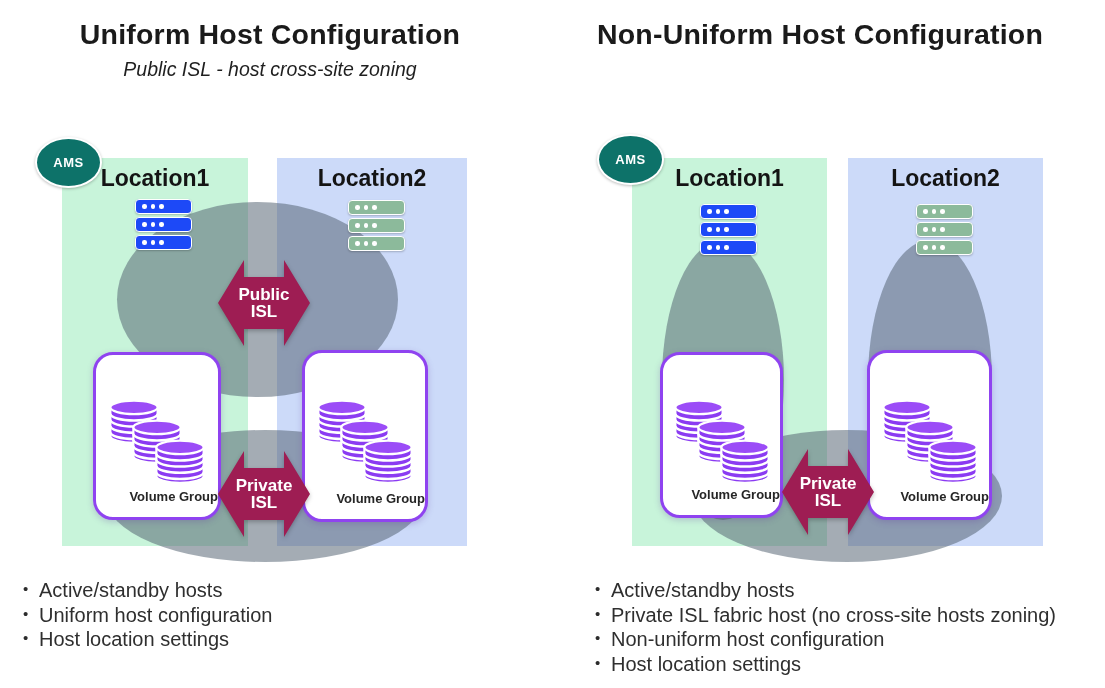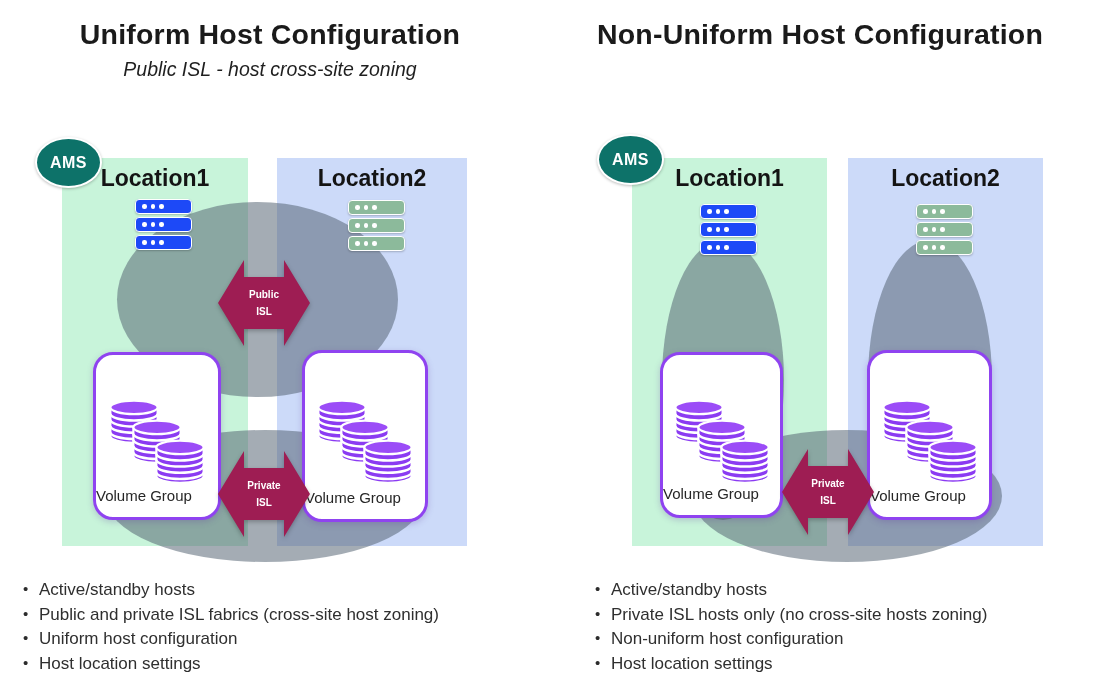--- a/index.html
+++ b/index.html
@@ -15,46 +15,46 @@
   .rect.blue{background:var(--location2-bg);}
 
   
   .ellipse{position:absolute;border-radius:50%;background:var(--zone-gray);z-index:2;}
 
   
   .loc-label{position:absolute;top:165px;text-align:center;font-size:23px;font-weight:600;color:#141414;z-index:3;}
 
   
   .ams{position:absolute;width:63px;height:47px;border-radius:50%;background:var(--ams-teal);
-       border:2px solid #fff;color:#fff;font-weight:700;font-size:16px;letter-spacing:.5px;
+       border:2px solid #fff;color:#fff;font-weight:700;font-size:13px;letter-spacing:.5px;
        display:flex;align-items:center;justify-content:center;z-index:6;box-shadow:0 1px 3px rgba(0,0,0,.25);}
 
   
   .server-group{position:absolute;z-index:4;}
   .server{width:57px;height:15px;margin-bottom:3px;border:1.6px solid #fff;border-radius:4px;
           box-sizing:border-box;display:flex;align-items:center;gap:4px;padding-left:6px;
           box-shadow:0 1px 2px rgba(0,0,0,.22);}
   .server i{display:block;width:4.5px;height:4.5px;border-radius:50%;background:#fff;}
   .server.blue{background:var(--server-blue);}
   .server.green{background:var(--server-green);}
 
   
   .vg-box{position:absolute;background:#fff;border:3px solid var(--vg-border);border-radius:20px;
           box-sizing:border-box;z-index:4;box-shadow:0 2px 6px rgba(90,50,150,.25);}
-  .vg-label{position:absolute;left:0;right:0;bottom:13px;text-align:left;font-size:15px;font-weight:400;color:#262626;}
+  .vg-label{position:absolute;left:0;right:0;bottom:13px;text-align:right;font-size:13px;font-weight:700;color:#262626;}
   .stack{position:absolute;width:54px;height:50px;overflow:visible;}
 
   
   .arrow-wrap{position:absolute;width:92px;height:86px;z-index:5;}
   .arrow-wrap svg{position:absolute;left:0;top:0;filter:drop-shadow(0 2px 2px rgba(0,0,0,.25));}
   .arrow-label{position:absolute;left:0;top:0;right:0;bottom:0;display:flex;flex-direction:column;
-               align-items:center;justify-content:center;color:#fff;font-weight:700;font-size:10px;line-height:17px;}
-
-  
-  .bullets{position:absolute;top:578px;margin:0;padding:0;list-style:none;font-size:17px;line-height:24.6px;color:var(--body-text);z-index:2;}
+               align-items:center;justify-content:center;color:#fff;font-weight:700;font-size:17px;line-height:17px;}
+
+  
+  .bullets{position:absolute;top:578px;margin:0;padding:0;list-style:none;font-size:20px;line-height:24.6px;color:var(--body-text);z-index:2;}
   .bullets li{position:relative;padding-left:19px;}
   .bullets li::before{content:"\2022";position:absolute;left:3px;top:-1px;font-size:15px;color:#2c2c2c;}
   .bullets b{font-weight:400;}
 </style>
 </head>
 <body>
 
 <svg width="0" height="0" style="position:absolute" aria-hidden="true">
   <defs>
     <g id="disk-stack">
@@ -163,21 +163,20 @@
       </svg>
       <div class="arrow-label">
         <span>Private</span>
         <span>ISL</span>
       </div>
     </div>
   </div>
 
   <ul class="bullets" style="left:20px;width:545px;">
     <li><span>Active/standby hosts</span><b></b><span></span></li>
-    <li><span>Public and private ISL fabrics (cross-site host zoning)</span><b></b><span></span></li>
     <li><span>Uniform host configuration</span><b></b><span></span></li>
     <li><span>Host location settings</span><b></b><span></span></li>
   </ul>
 
   <div class="title" style="left:545px;width:550px;">Non-Uniform Host Configuration</div>
 
   <div>
     <div class="rect green" style="left:632px;width:195px;"></div>
     <div class="rect blue" style="left:848px;width:195px;"></div>
 
@@ -258,18 +257,18 @@
       </svg>
       <div class="arrow-label">
         <span>Private</span>
         <span>ISL</span>
       </div>
     </div>
   </div>
 
   <ul class="bullets" style="left:592px;width:513px;">
     <li><span>Active/standby hosts</span><b></b><span></span></li>
-    <li><span>Private ISL hosts only (</span><b>no</b><span> cross-site hosts zoning)</span></li>
+    <li><span>Private ISL fabric host (</span><b>no</b><span> cross-site hosts zoning)</span></li>
     <li><span>Non-uniform host configuration</span><b></b><span></span></li>
     <li><span>Host location settings</span><b></b><span></span></li>
   </ul>
 
 </div>
 
 </body></html>

